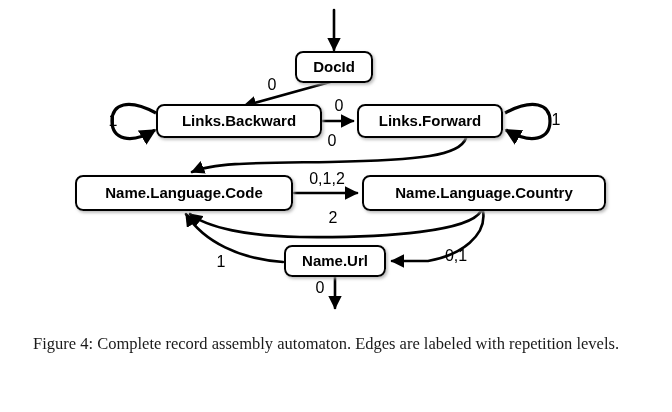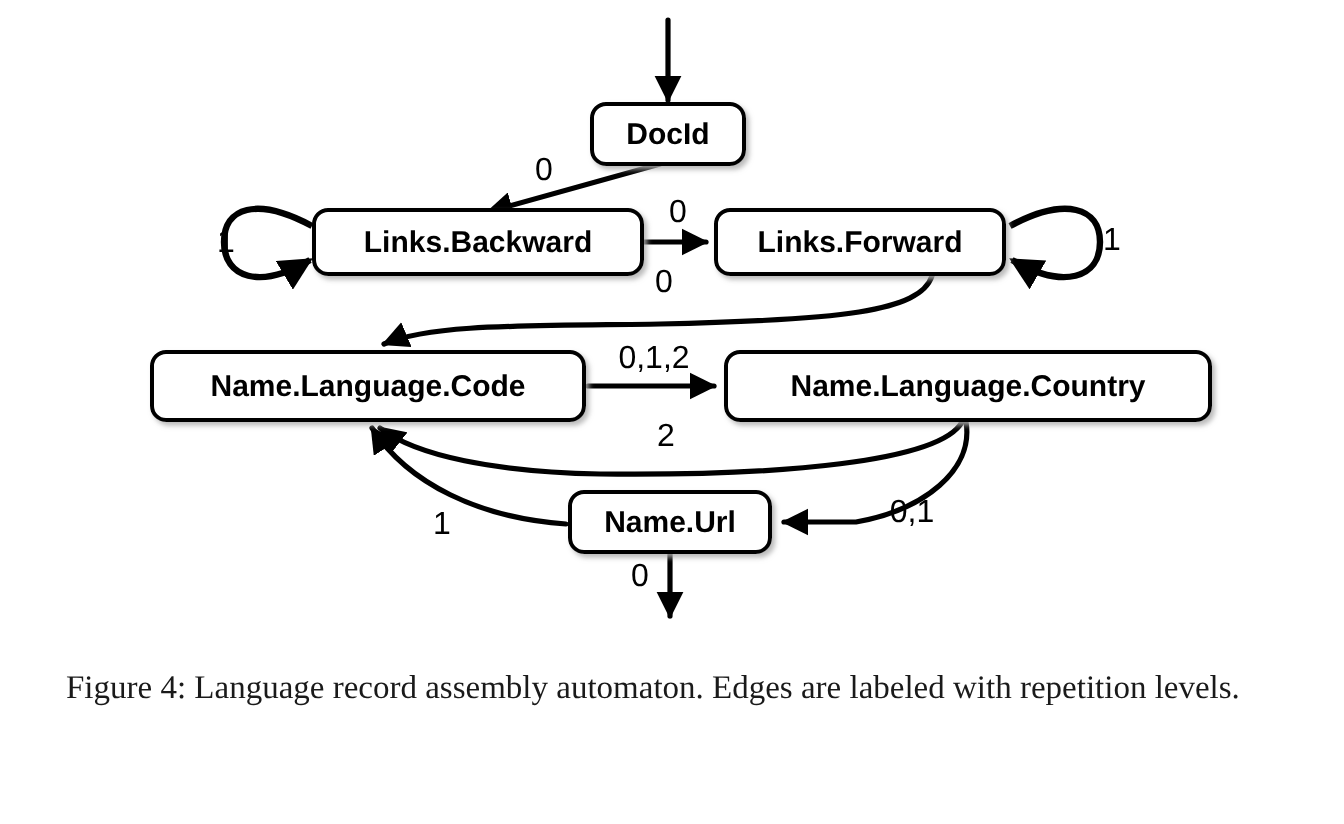--- a/index.html
+++ b/index.html
@@ -139,15 +139,15 @@
 
       <text class="edge-label" x="456" y="257" font-size="16">0,1</text>
 
       <text class="edge-label" x="221" y="263" font-size="16">1</text>
 
       <text class="edge-label" x="320" y="289" font-size="16">0</text>
 
     </svg>
   </div>
 
-  <div id="caption">Figure 4: Language record assembly automaton. Edges are labeled with repetition levels.</div>
+  <div id="caption">Figure 4: Complete record assembly automaton. Edges are labeled with repetition levels.</div>
 
 </div>
 
 </body></html>

